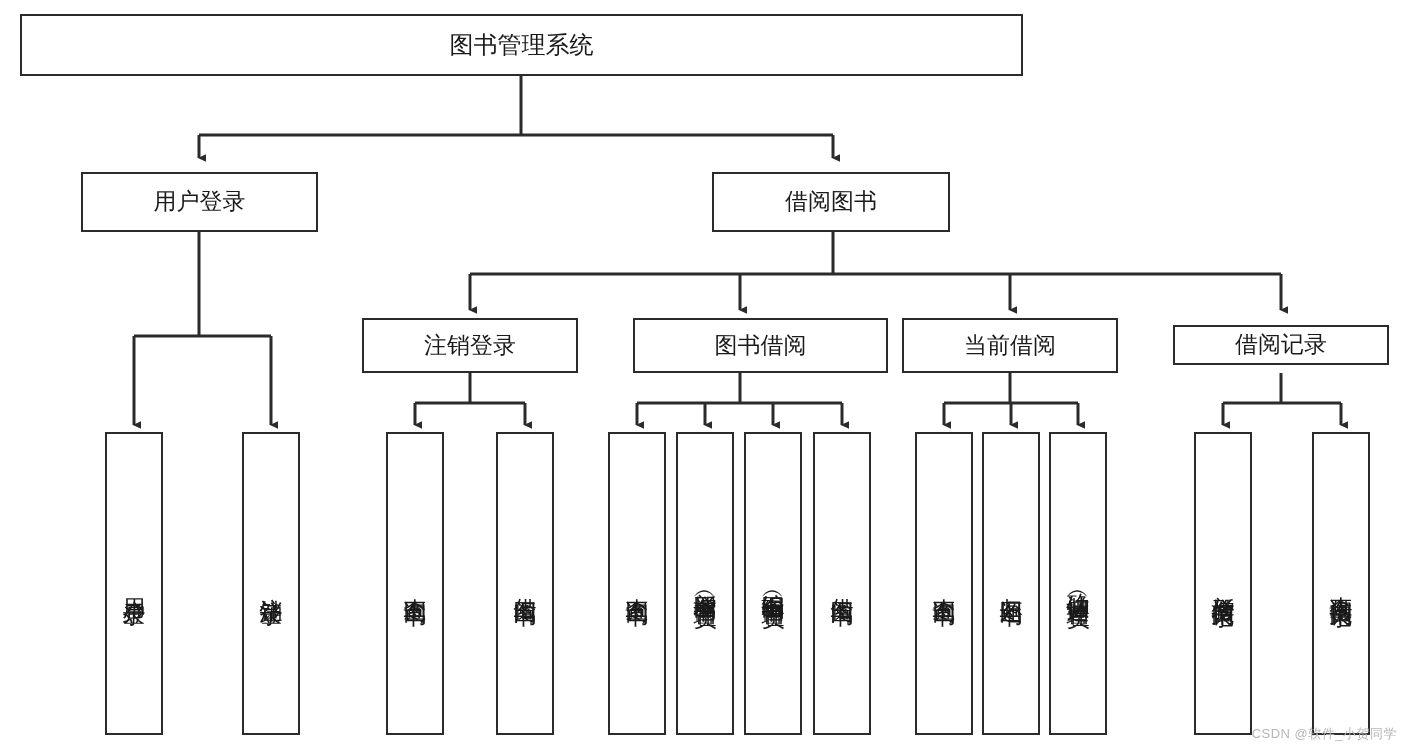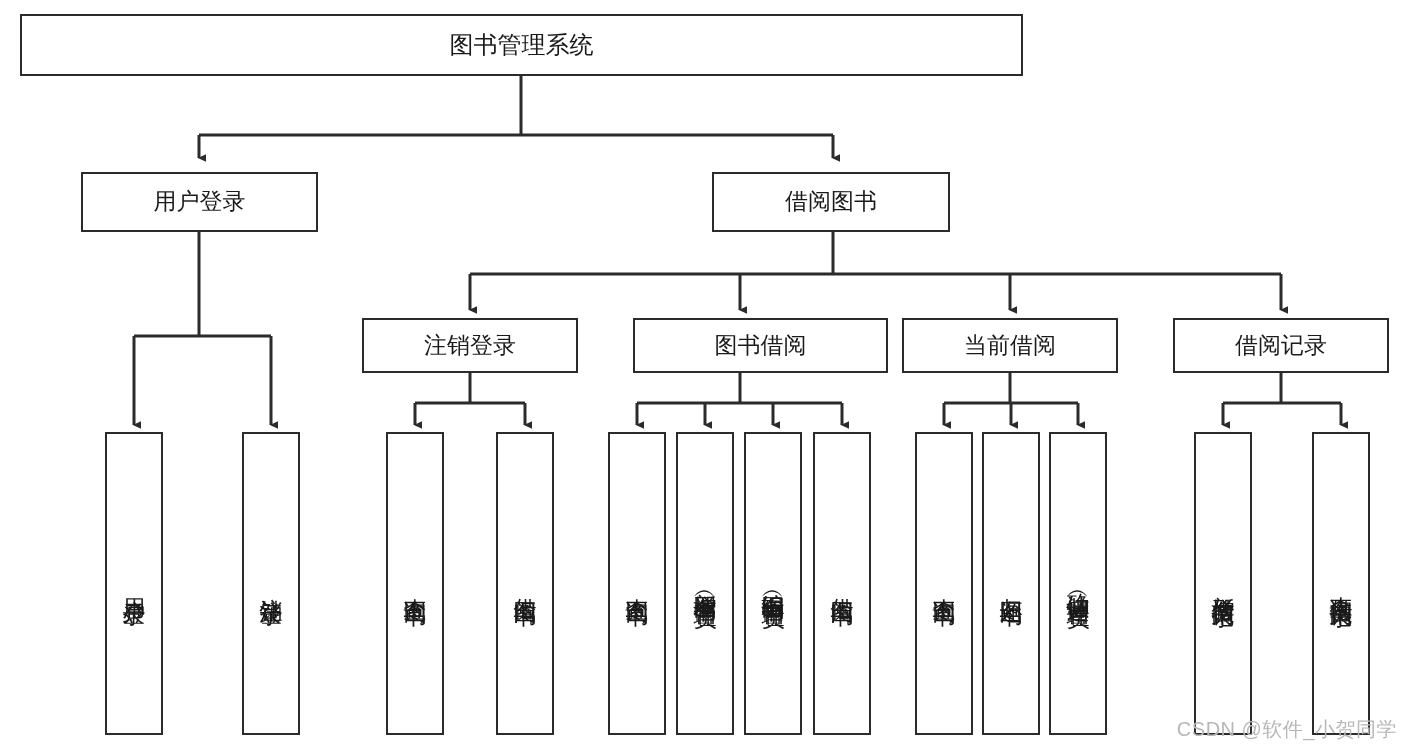--- a/index.html
+++ b/index.html
@@ -48,21 +48,21 @@
     text-orientation: upright;
     font-size: 23px;
     letter-spacing: 2px;
     line-height: 1;
   }
   .node-box.root .node-label { font-size: 24px; }
   .watermark {
     position: absolute;
     right: 8px;
     bottom: 4px;
-    font-size: 20px;
+    font-size: 13px;
     color: #b7b7b7;
     letter-spacing: 0.5px;
     white-space: nowrap;
     pointer-events: none;
   }
 </style>
 </head>
 <body>
 
 <div id="diagram-root">
@@ -135,21 +135,21 @@
   </div>
 
   <div class="node-box horizontal" style="left:633px; top:318px; width:255px; height:55px;">
     <span class="node-label">图书借阅</span>
   </div>
 
   <div class="node-box horizontal" style="left:902px; top:318px; width:216px; height:55px;">
     <span class="node-label">当前借阅</span>
   </div>
 
-  <div class="node-box horizontal" style="left:1173px; top:318px; width:216px; height:55px;">
+  <div class="node-box horizontal" style="left:1173px; top:325px; width:216px; height:40px;">
     <span class="node-label">借阅记录</span>
   </div>
 
   <div class="node-box vertical" style="left:105px; top:432px; width:58px; height:303px;">
     <span class="node-label">用户登录</span>
   </div>
 
   <div class="node-box vertical" style="left:242px; top:432px; width:58px; height:303px;">
     <span class="node-label">注销登录</span>
   </div>

